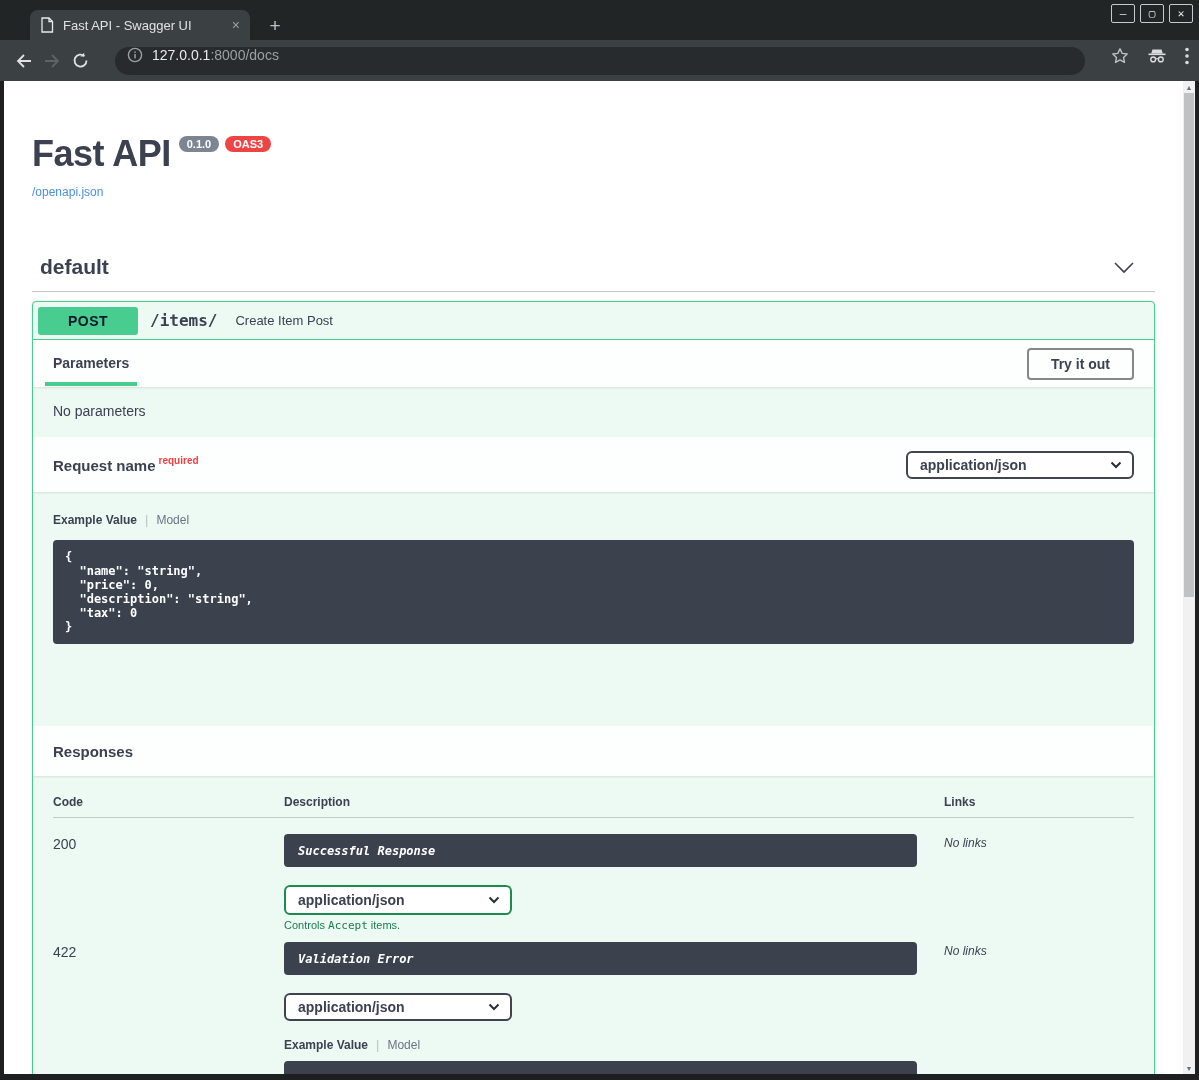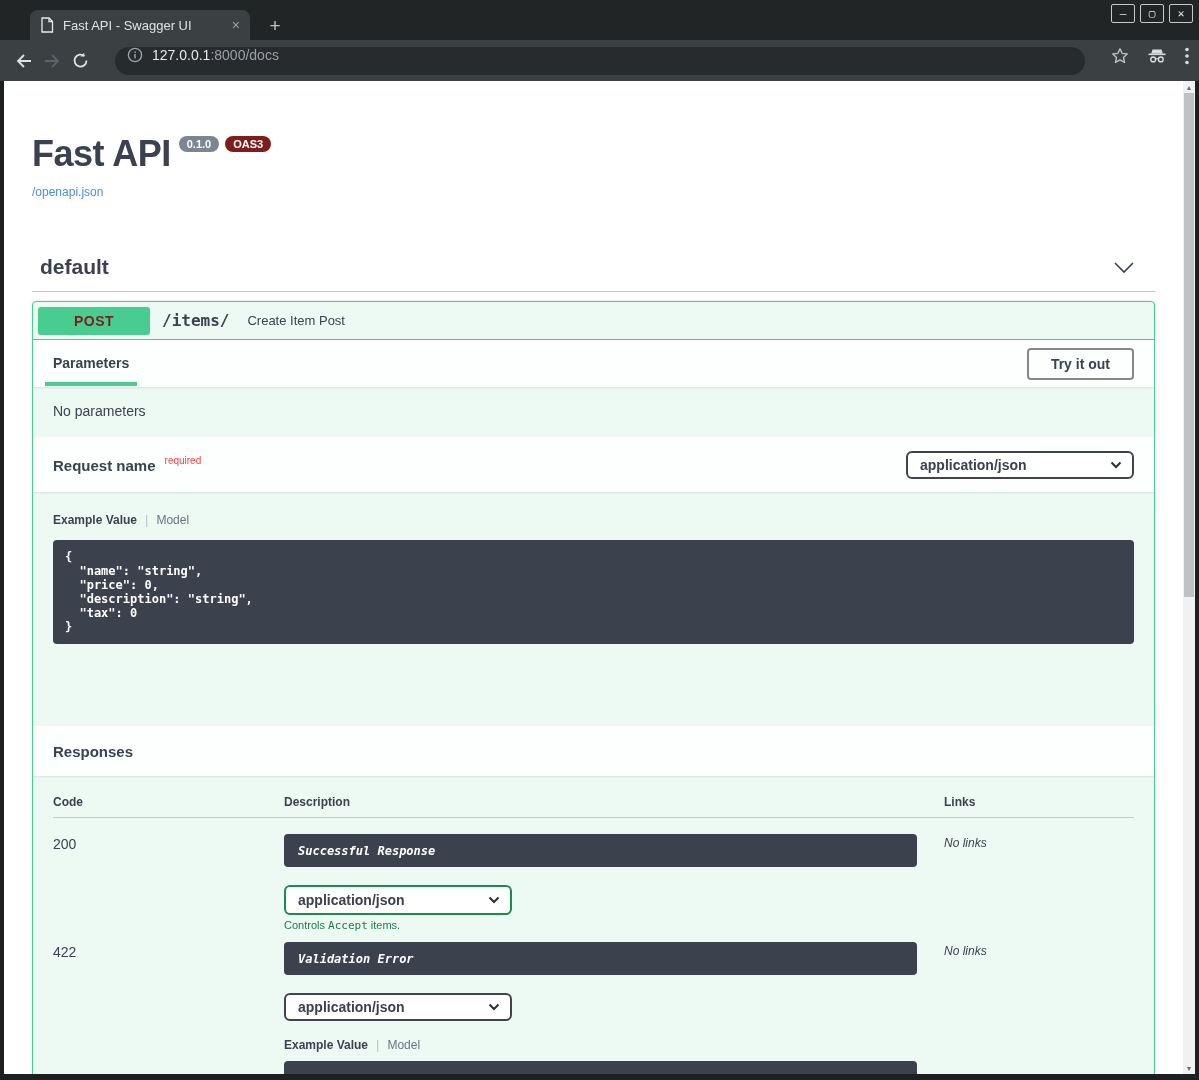--- a/index.html
+++ b/index.html
@@ -31,51 +31,51 @@
   
   .page { position:absolute; left:4px; top:81px; width:1179px; height:993px; background:#ffffff;
           overflow:hidden; color:#3b4151; }
   .wrapper { padding:0 28px; }
 
   .info { margin-top:52px; }
   .api-title { font-size:36px; font-weight:700; color:#3b4151; display:inline; letter-spacing:-0.5px; }
   .badges { display:inline-flex; gap:6px; vertical-align:18px; margin-left:8px; }
   .badge { font-size:11px; font-weight:700; color:#fff; padding:2px 8px; border-radius:10px; }
   .badge-version { background:#7d8492; }
-  .badge-oas { background:#7f1d1d; }
+  .badge-oas { background:#ef4444; }
   .spec-link { display:block; margin-top:10px; font-size:12px; color:#4990e2; text-decoration:none; }
 
   .tag-section { margin-top:56px; display:flex; align-items:center; justify-content:space-between;
                  padding-bottom:12px; border-bottom:1px solid rgba(59,65,81,.3); }
   .tag-name { font-size:21px; font-weight:700; color:#3b4151; padding-left:8px; }
   .tag-chevron { margin-right:20px; }
 
   .opblock { margin-top:9px; border:1px solid #49cc90; border-radius:4px; background:#edfaf4;
              height:900px; overflow:hidden; box-shadow:0 0 3px rgba(0,0,0,.12); }
   .op-summary { display:flex; align-items:center; height:38px; padding:0 5px; border-bottom:1px solid #49cc90; }
-  .method-btn { background:#49cc90; color:#7f1d1d; font-weight:700; font-size:14px; width:112px; height:28px;
+  .method-btn { background:#49cc90; color:#0f172a; font-weight:700; font-size:14px; width:100px; height:28px;
                 border:none; border-radius:3px; display:flex; align-items:center; justify-content:center;
                 letter-spacing:.5px;text-align:center; }
   .op-path { font-family:"DejaVu Sans Mono", monospace; font-size:16px; font-weight:700; color:#3b4151;
              margin-left:12px; }
   .op-desc { font-size:13px; color:#3b4151; margin-left:18px; }
 
   .section-header { background:rgba(255,255,255,.85); display:flex; align-items:center;
                     justify-content:space-between; padding:0 20px; box-shadow:0 1px 2px rgba(0,0,0,.1); }
   .params-header { height:47px; }
   .params-tab { font-size:14px; font-weight:700; color:#3b4151; position:relative; padding:14px 0 15px; }
   .params-tab::after { content:""; position:absolute; left:-8px; right:-8px; bottom:0; height:4px; background:#49cc90; }
   .tryout-btn { border:2px solid #878787; border-radius:4px; background:transparent; color:#3b4151;
                 font-size:14px; font-weight:700; padding:6px 22px; }
 
   .no-params { padding:16px 20px; font-size:14px; height:50px; }
 
   .reqbody-header { height:55px; }
   .reqbody-label { font-size:15px; font-weight:700; }
-  .required-sup { font-size:10px; color:#f93e3e; vertical-align:7px; margin-left:9px; font-weight:400; }
+  .required-sup { font-size:10px; color:#f93e3e; vertical-align:7px; margin-left:3px; font-weight:700; }
 
   .select-box { background:#fff; border:2px solid #41444e; border-radius:6px; height:28px; width:228px;
                 display:flex; align-items:center; justify-content:space-between; padding:0 10px 0 12px;
                 font-size:14px; font-weight:700; color:#3b4151; }
   .select-green { border-color:#1b8c4e; height:30px; }
 
   .model-box { padding:20px 20px 0; }
   .tabs-row { display:flex; align-items:center; font-size:12px; }
   .tab-example { font-weight:700; color:#3b4151; }
   .tab-sep { color:rgba(59,65,81,.3); margin:0 8px; font-size:13px; }

